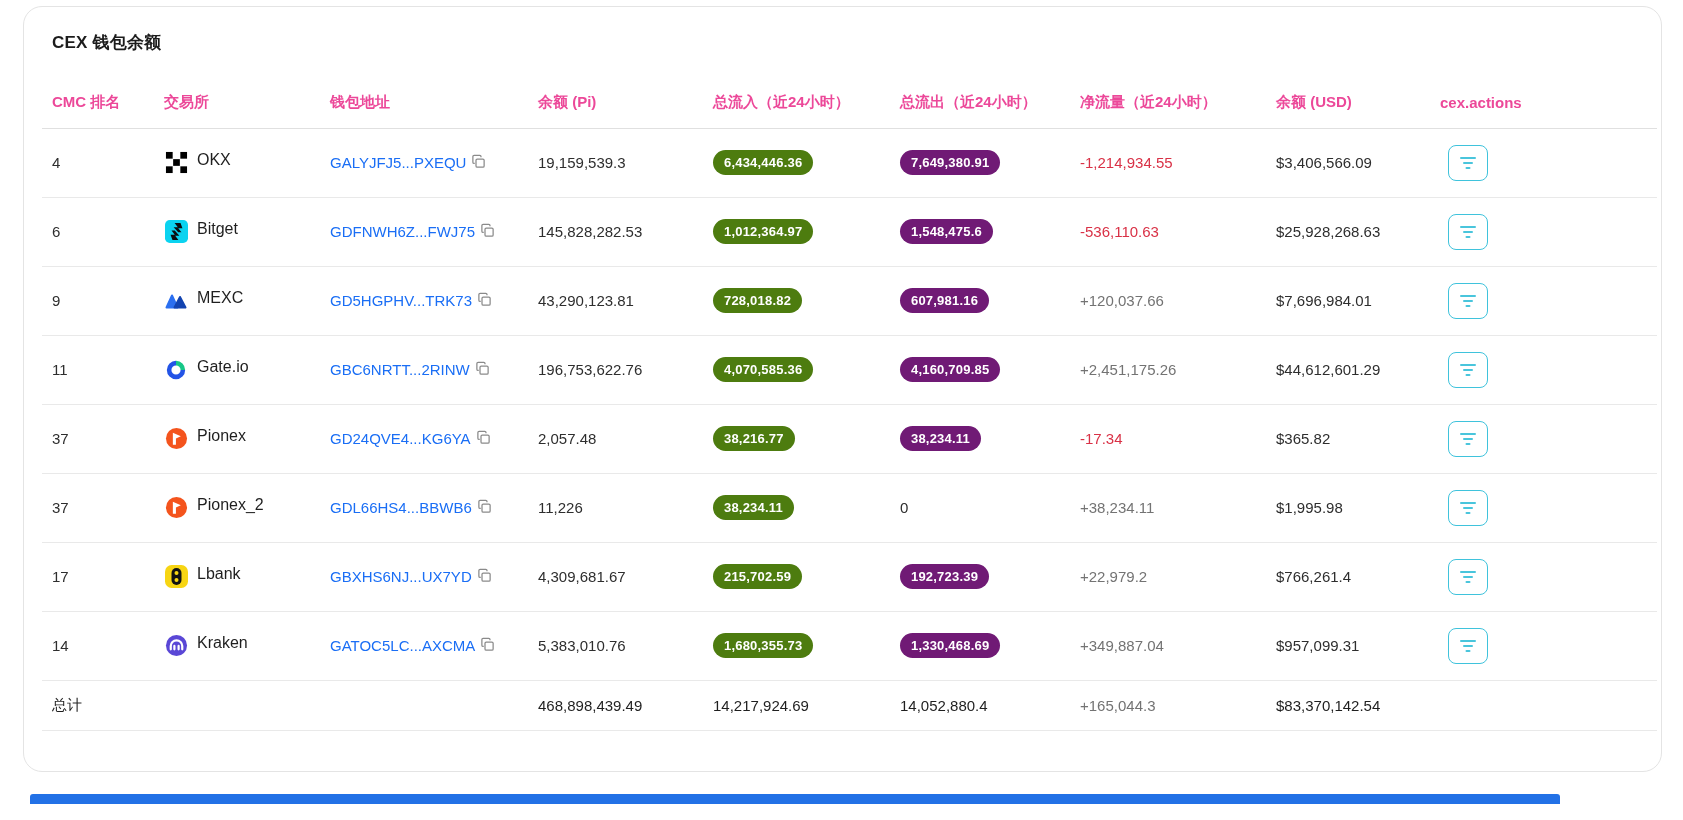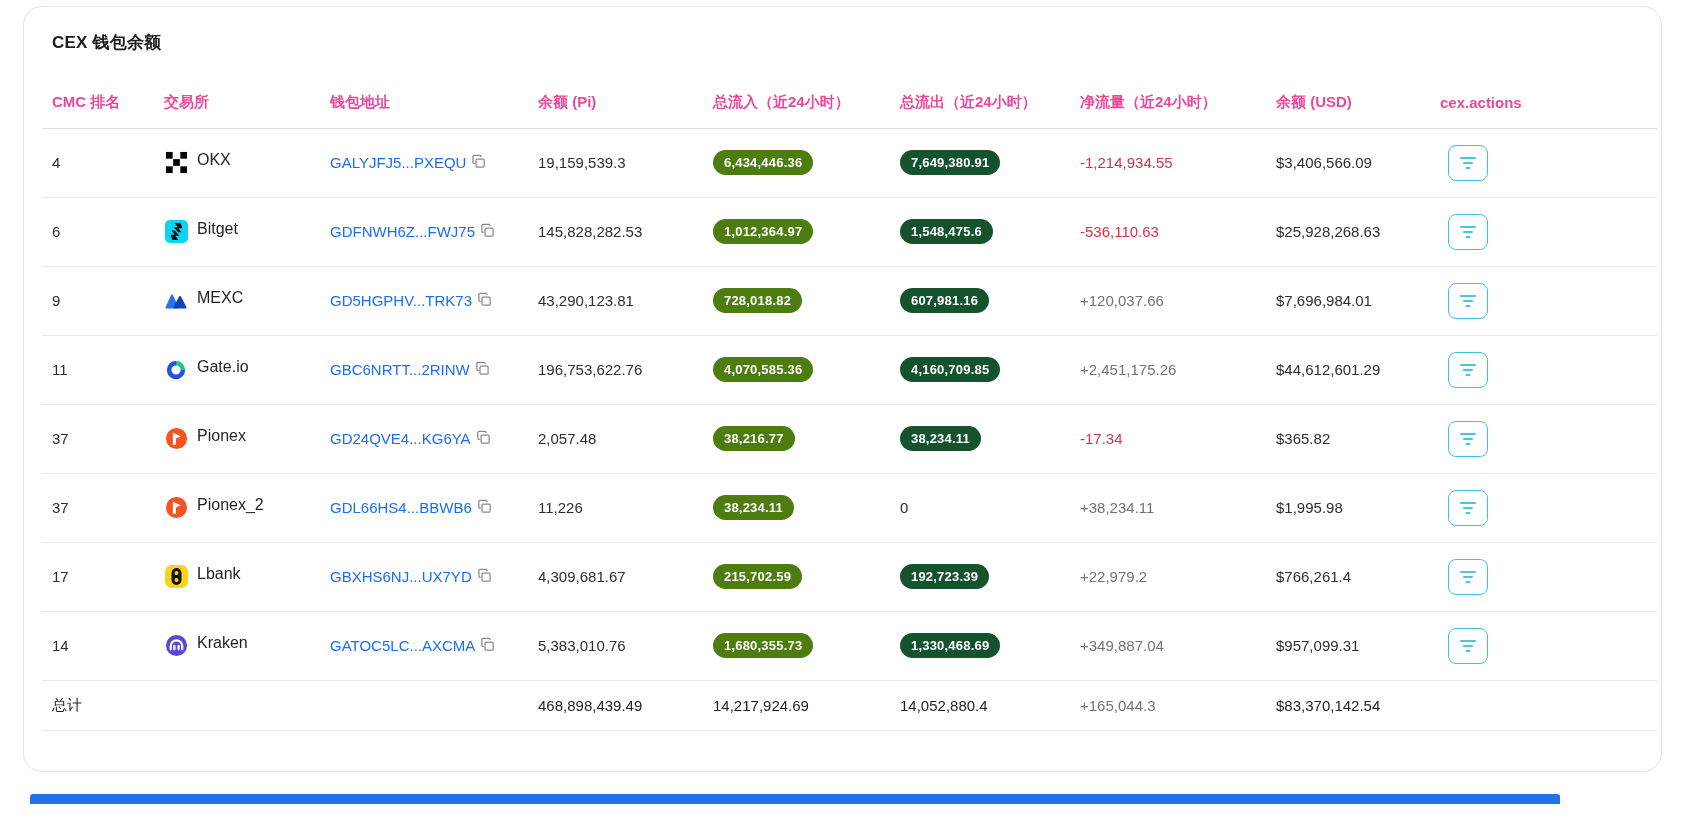--- a/index.html
+++ b/index.html
@@ -30,21 +30,21 @@
 
   .addrwrap { display:flex; align-items:center; gap:5px; }
   .addr { color:#1a6ef5; text-decoration:none; cursor:pointer; }
   .copy { display:inline-flex; cursor:pointer; margin-top:-2px; }
 
   .badge {
     display:inline-block; color:#fff; font-weight:700; font-size:13px;
     padding:5px 11px; border-radius:13px; letter-spacing:.2px;
   }
   .badge.green { background:#4d7c0f; }
-  .badge[data-style="red"] { background:#14532d; }
+  .badge[data-style="red"] { background:#701a75; }
   .badge[data-style="none"] { background:transparent; color:#2e2e2e; font-weight:400; font-size:15px; padding:0; border-radius:0; }
 
   .net[data-dir="neg"] { color:#d93146; }
   .net[data-dir="pos"] { color:#737373; }
 
   .actbtn {
     width:40px; height:36px; background:#fff;
     border:1px solid #3fc3dc; border-radius:8px; cursor:pointer;
     display:flex; align-items:center; justify-content:center;
     margin-left:8px;

